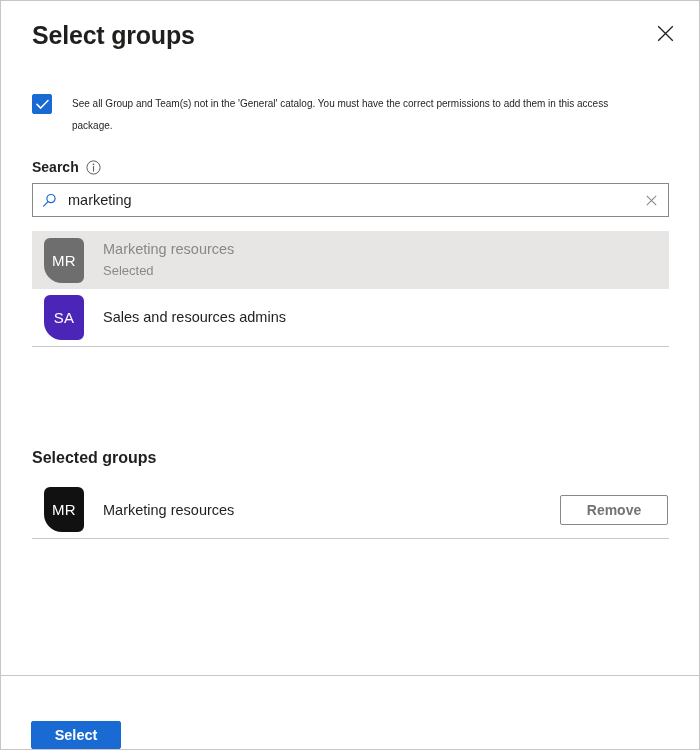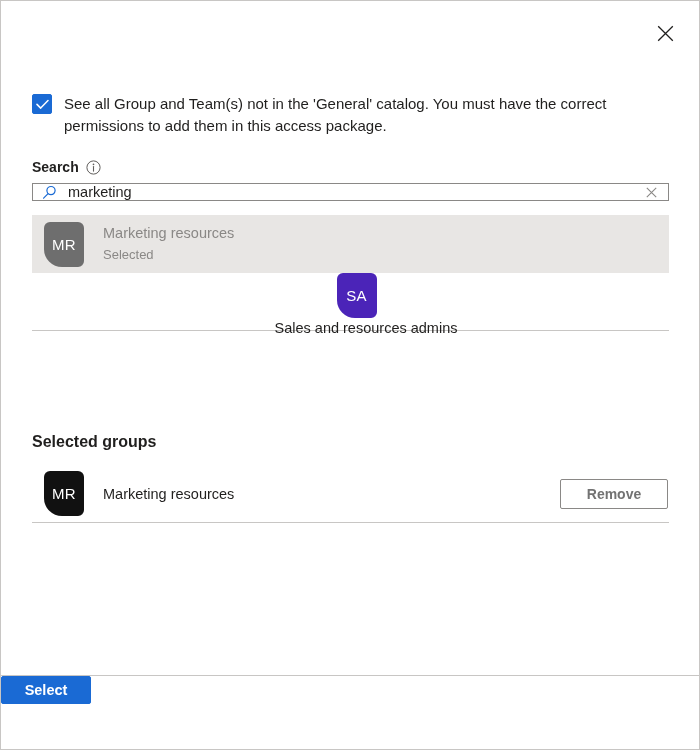--- a/index.html
+++ b/index.html
@@ -64,22 +64,22 @@
     width: 20px; height: 20px;
     background: #1a6ad4;
     border: 1px solid #1a6ad4;
     border-radius: 2px;
     margin-top: 1px;
     display: flex; align-items: center; justify-content: center;
     cursor: pointer;
   }
   .checkbox svg { display: block; }
   .check-label {
-    margin-left: 12px;
-    font-size: 15px;
+    margin-left: 20px;
+    font-size: 10px;
     line-height: 22px;
     color: #201f1e;
   }
 
   
   .field-label-row {
     display: flex;
     align-items: center;
     margin-top: 22px;
   }
@@ -88,21 +88,21 @@
     font-weight: 600;
     color: #201f1e;
   }
   .info-icon {
     margin-left: 7px;
     display: flex; align-items: center;
     cursor: pointer;
   }
   .search-box {
     margin-top: 8px;
-    height: 18px;
+    height: 34px;
     border: 1px solid #8a8886;
     background: #ffffff;
     display: flex;
     align-items: center;
     padding: 0 8px 0 9px;
   }
   .search-icon { flex: 0 0 auto; display: flex; align-items: center; }
   .search-input {
     flex: 1 1 auto;
     border: none; outline: none;
@@ -123,21 +123,21 @@
   
   .results { margin-top: 14px; }
   .result-row {
     display: flex;
     align-items: center;
     height: 58px;
     padding-left: 12px;
     cursor: pointer;
   }
   .result-row.disabled { background: #e8e6e4; cursor: default; }
-  .result-row.divider-bottom { border-bottom: 1px solid #c8c6c4; flex-direction: column; }
+  .result-row.divider-bottom { border-bottom: 1px solid #c8c6c4; }
 
   .avatar {
     flex: 0 0 auto;
     width: 40px; height: 45px;
     border-radius: 6px 6px 6px 18px;
     color: #ffffff;
     font-size: 15px;
     letter-spacing: 0.3px;
     display: flex; align-items: center; justify-content: center;
     user-select: none;
@@ -200,21 +200,22 @@
     cursor: pointer;
     margin-right: 1px;
   }
 
   
   .footer {
     flex: 0 0 auto;
     height: 74px;
     border-top: 1px solid #c8c6c4;
     display: flex;
-    align-items: flex-start;
+    align-items: flex-end;
+    padding-left: 30px;
   }
   .primary-btn {
     min-width: 90px;
     height: 28px;
     background: #1a6ad4;
     border: 1px solid #1a6ad4;
     border-radius: 2px;
     color: #ffffff;
     font-family: "Liberation Sans", sans-serif;
     font-size: 14.5px;
@@ -222,20 +223,21 @@
     cursor: pointer;
     padding: 0 14px;
   }
 </style>
 </head>
 <body>
 
 <div id="dialog">
 
   <div class="header">
+    <h1 class="title">Select groups</h1>
     <button class="close-btn">
       <span>
         <svg width="17" height="17" viewBox="0 0 17 17">
           <path d="M1.2 1.2 L15.8 15.8 M15.8 1.2 L1.2 15.8" stroke="#201f1e" stroke-width="1.3" fill="none"></path>
         </svg>
       </span>
     </button>
   </div>
 
   <div class="body">

